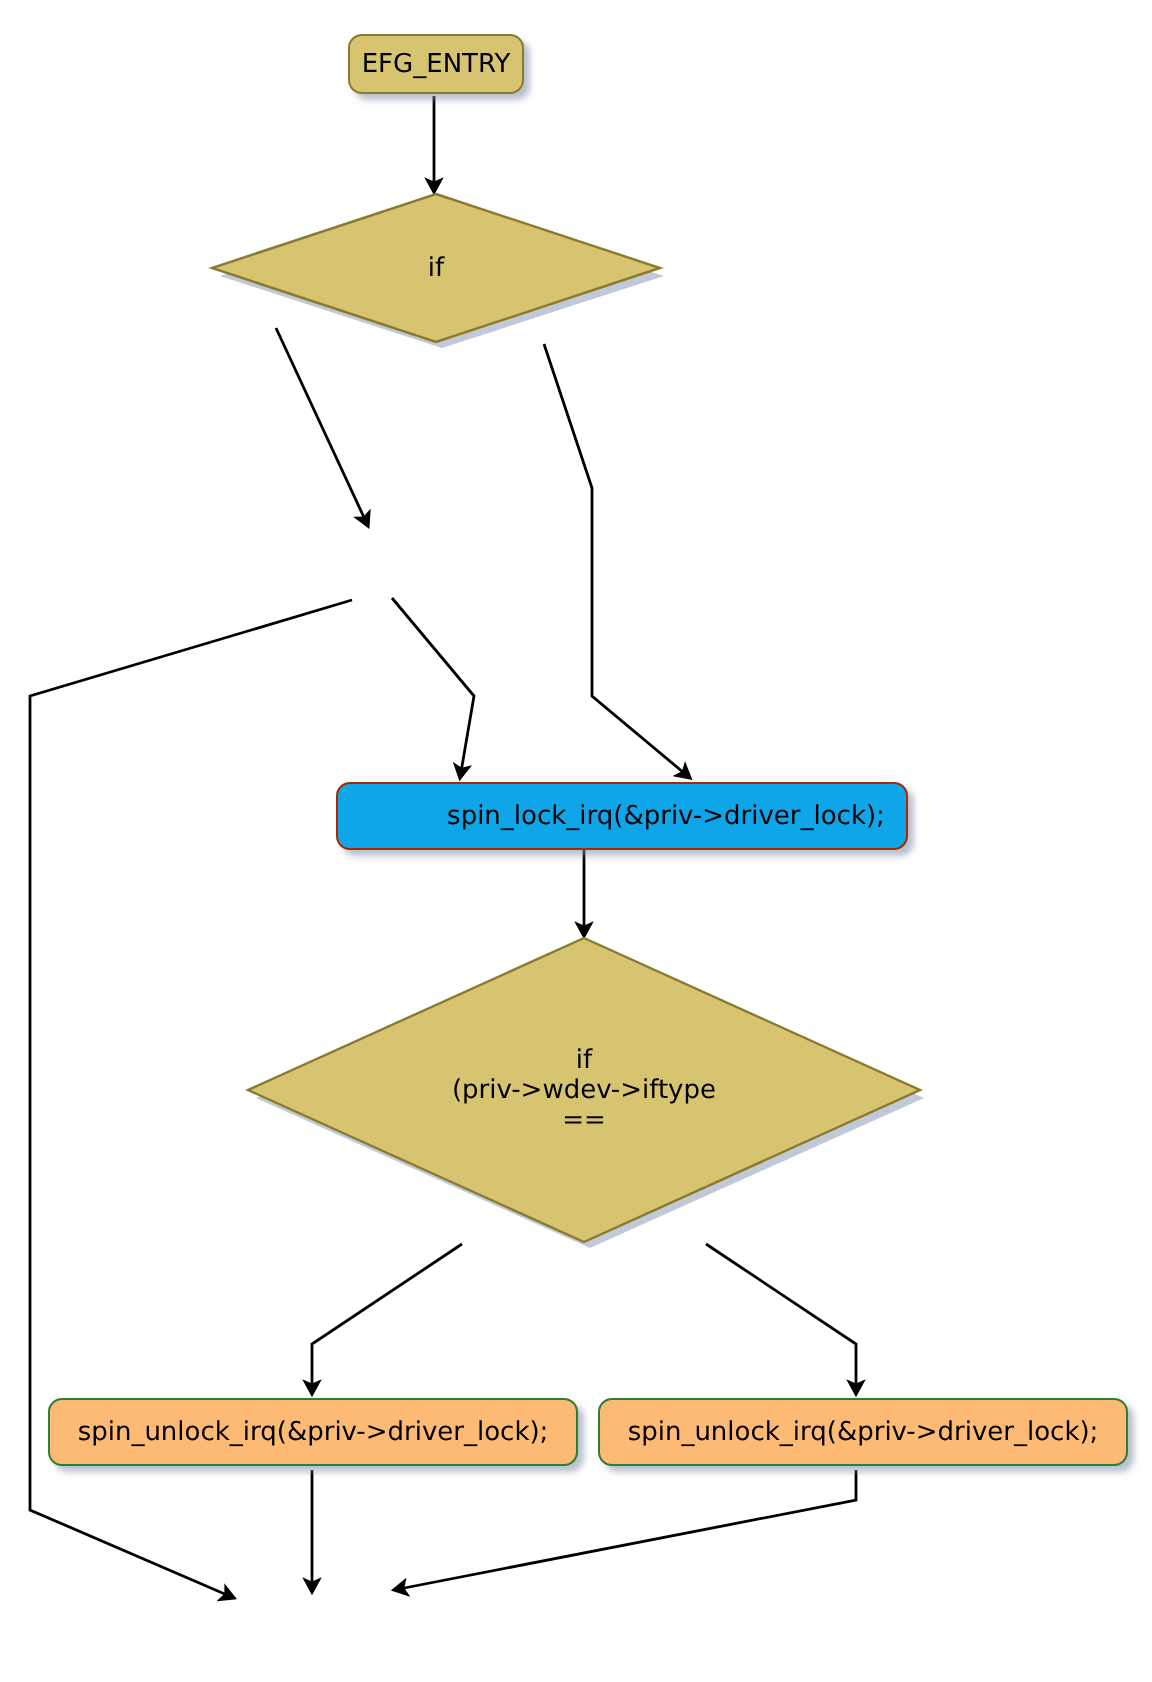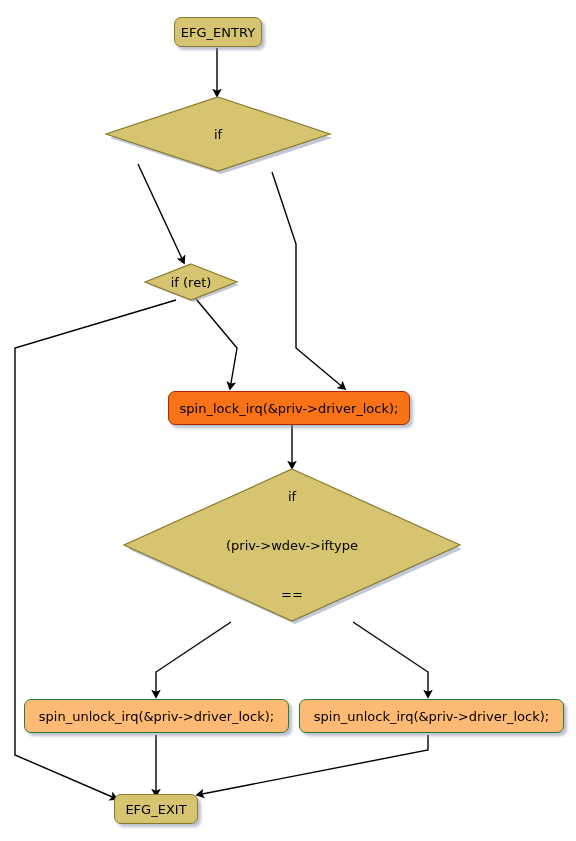--- a/index.html
+++ b/index.html
@@ -51,22 +51,23 @@
     display: flex;
     align-items: center;
     justify-content: center;
     font-size: 13px;
     line-height: 1;
     color: #000000;
     box-shadow: 3px 3px 3px rgba(130,140,165,0.55);
     white-space: nowrap;
   }
   .act.red {
-    background: #f97316;
+    background: #0ea5e9;
     border: 1.3px solid #A52A00;
+    padding-left: 44px;
   }
   .act.green {
     background: #fdba74;
     border: 1.3px solid #2E7D32;
   }
   
   .diamond-wrap {
     position: absolute;
   }
   .diamond-wrap svg {
@@ -84,21 +85,20 @@
     display: flex;
     flex-direction: column;
     align-items: center;
     justify-content: center;
     font-size: 13px;
     line-height: 15px;
     color: #000000;
     text-align: center;
     white-space: pre;
     pointer-events: none;
-    gap: 34px;
   }
   .diamond-label .l { display: block; }
 </style>
 </head>
 <body>
 
 <div id="canvas">
 
   <svg class="edge-layer" viewBox="0 0 576 841" xmlns="http://www.w3.org/2000/svg">
     <defs>
@@ -138,29 +138,20 @@
   <div class="diamond-wrap" style="left:104px; top:96px; width:228px; height:76px;">
     <svg width="228" height="76" viewBox="0 0 228 76" xmlns="http://www.w3.org/2000/svg">
       <polygon points="114,3 225,39 114,75 3,39" fill="#8E9AB8" opacity="0.55" transform="translate(3,3)"></polygon>
       <polygon points="114,1 226,38 114,75 2,38" fill="#D6C471" stroke="#8A7A2E" stroke-width="1.2"></polygon>
     </svg>
     <div class="diamond-label">
       <span class="l">if</span>
     </div>
   </div>
 
-  <div class="diamond-wrap" style="left:143px; top:263px; width:96px; height:38px;">
-    <svg width="96" height="38" viewBox="0 0 96 38" xmlns="http://www.w3.org/2000/svg">
-      <polygon points="48,2 93,19 48,36 3,19" fill="#8E9AB8" opacity="0.55" transform="translate(3,3)"></polygon>
-      <polygon points="48,1 94,19 48,37 2,19" fill="#D6C471" stroke="#8A7A2E" stroke-width="1.2"></polygon>
-    </svg>
-    <div class="diamond-label">
-      <span class="l">if (ret)</span>
-    </div>
-  </div>
 
   <div class="act red" style="position:absolute; left:168px; top:391px; width:240px; height:32px;">
     <span>spin_lock_irq(&amp;priv-&gt;driver_lock);</span>
   </div>
 
   <div class="diamond-wrap" style="left:122px; top:468px; width:340px; height:154px;">
     <svg width="340" height="154" viewBox="0 0 340 154" xmlns="http://www.w3.org/2000/svg">
       <polygon points="170,3 337,78 170,153 3,78" fill="#8E9AB8" opacity="0.55" transform="translate(3,3)"></polygon>
       <polygon points="170,1 338,77 170,153 2,77" fill="#D6C471" stroke="#8A7A2E" stroke-width="1.2"></polygon>
     </svg>
@@ -172,17 +163,14 @@
   </div>
 
   <div class="act green" style="position:absolute; left:24px; top:699px; width:263px; height:32px;">
     <span>spin_unlock_irq(&amp;priv-&gt;driver_lock);</span>
   </div>
 
   <div class="act green" style="position:absolute; left:299px; top:699px; width:263px; height:32px;">
     <span>spin_unlock_irq(&amp;priv-&gt;driver_lock);</span>
   </div>
 
-  <div class="node term" style="left:114px; top:794px; width:84px; height:30px;">
-    <span>EFG_EXIT</span>
-  </div>
 
 </div>
 
 </body></html>

